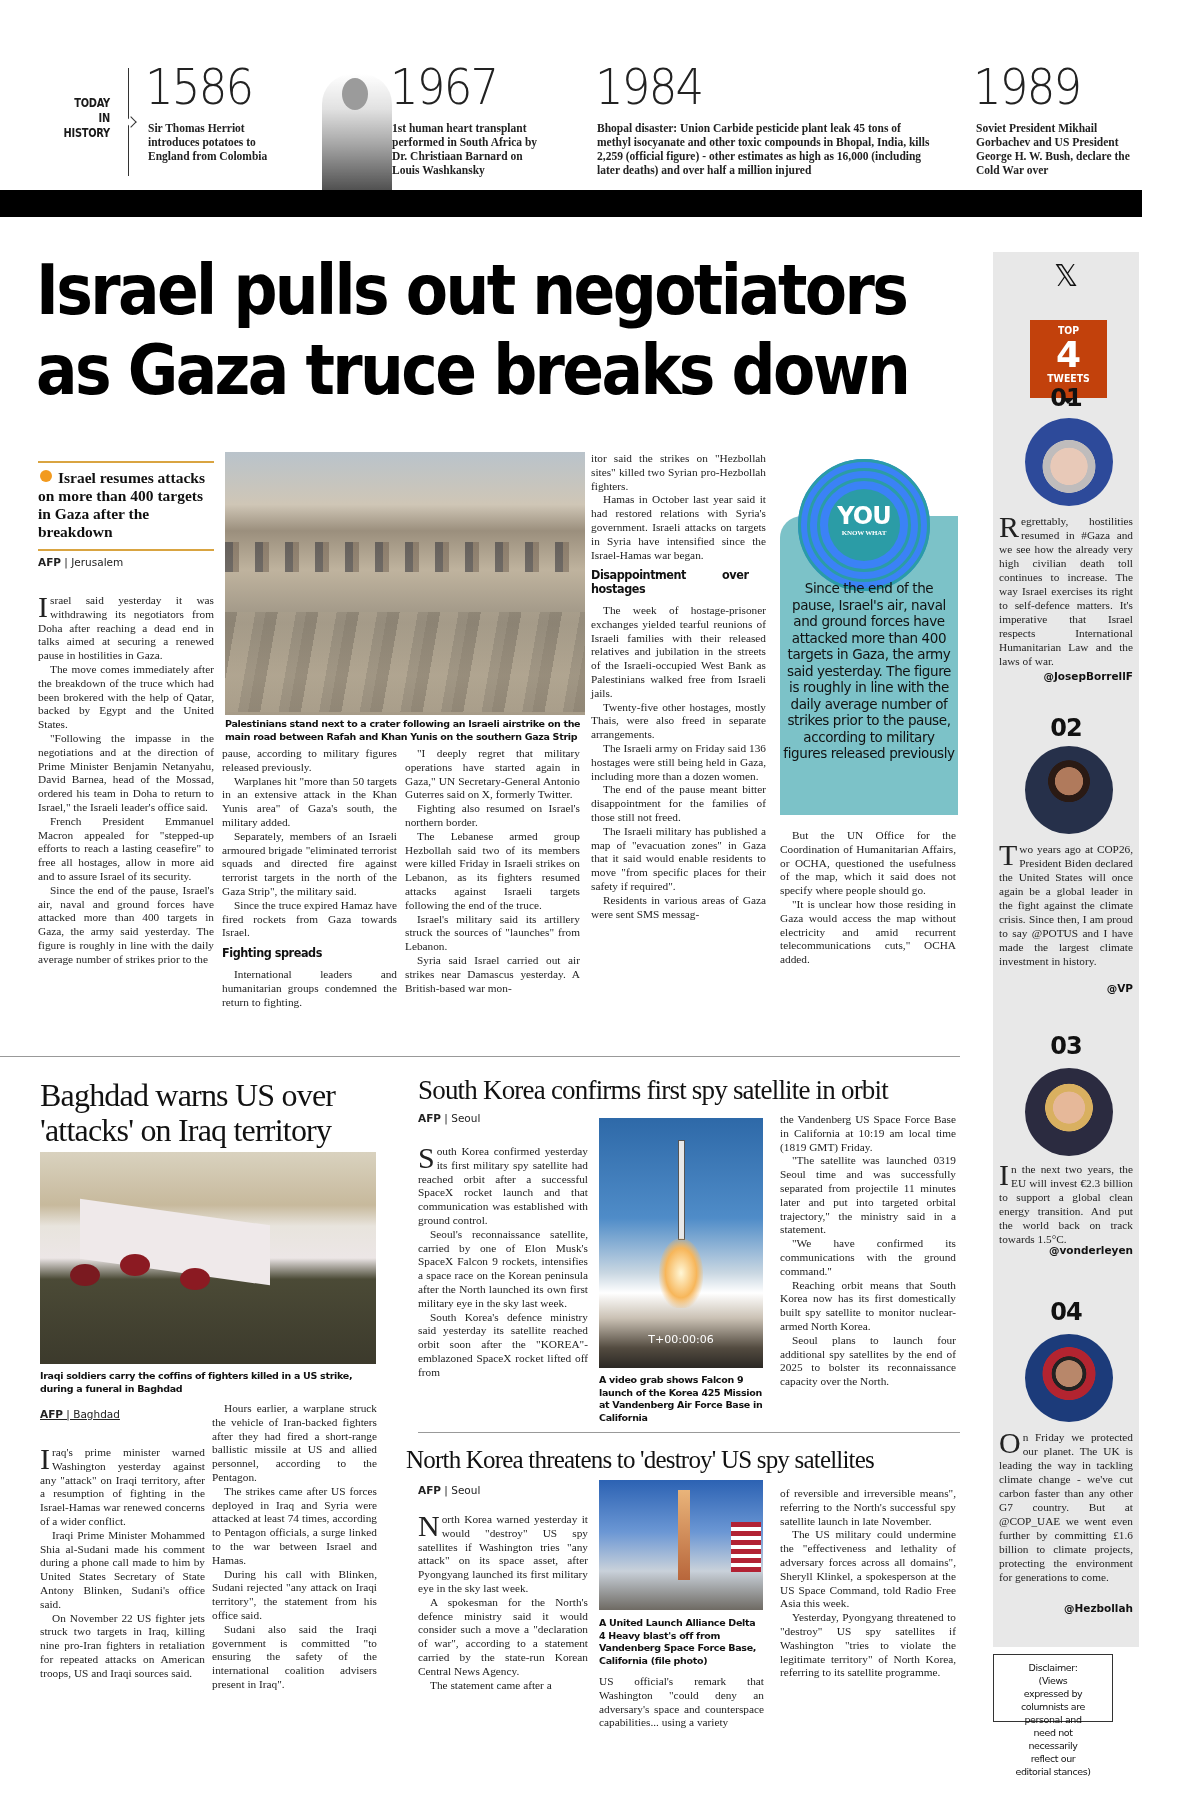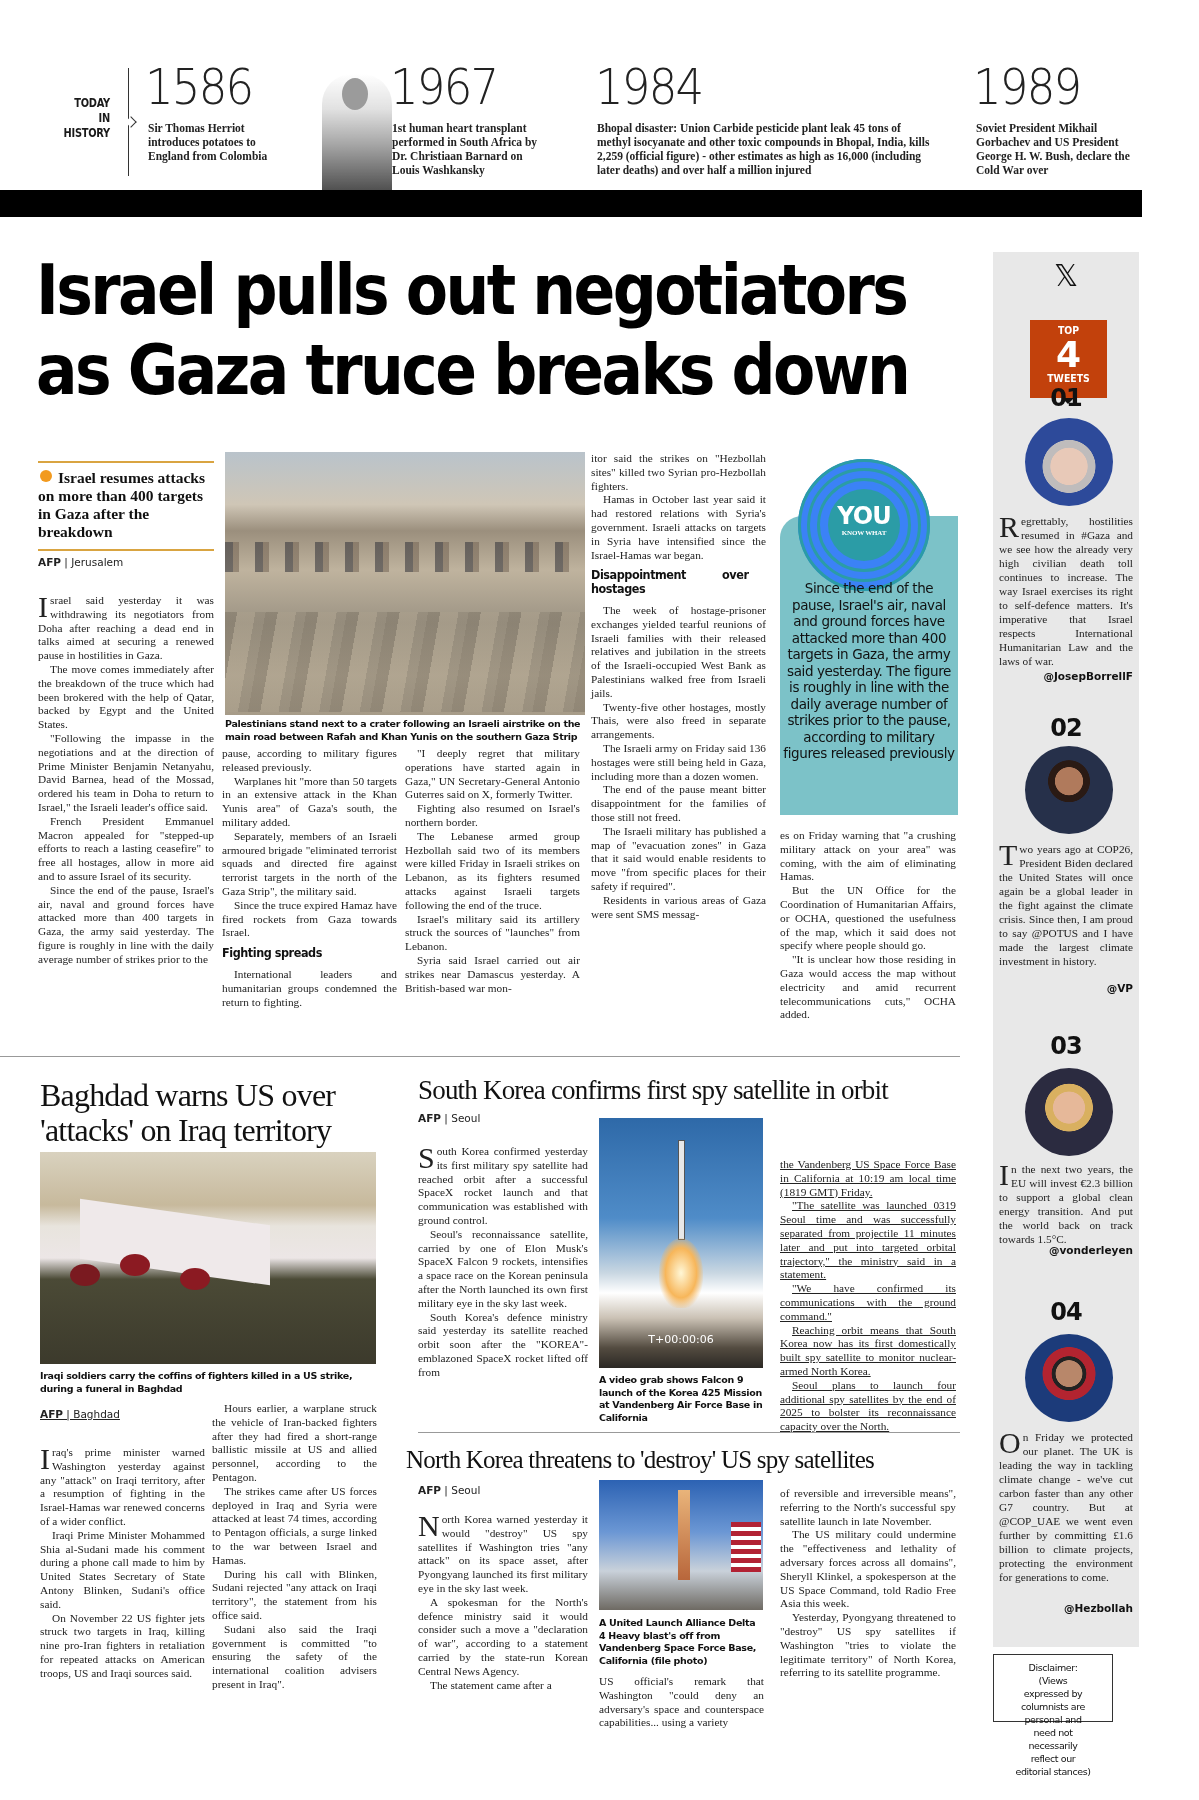--- a/index.html
+++ b/index.html
@@ -158,21 +158,20 @@
   <div class="ring" style="left:9px;top:9px;width:114px;height:114px;"></div>
   <div class="ring" style="left:19px;top:19px;width:94px;height:94px;"></div>
   <div class="ykw-core">
     <div class="ykw-you">YOU</div>
     <div class="ykw-know">KNOW WHAT</div>
   </div>
 </div>
 <div class="abs ykw-text">Since the end of the pause, Israel's air, naval and ground forces have attacked more than 400 targets in Gaza, the army said yesterday. The figure is roughly in line with the daily average number of strikes prior to the pause, according to military figures released previously</div>
 
 <div class="abs col" style="left:780px;top:829px;width:176px;">
-  <p class="first">es on Friday warning that "a crushing military attack on your area" was coming, with the aim of eliminating Hamas.</p>
   <p>But the UN Office for the Coordination of Humanitarian Affairs, or OCHA, questioned the usefulness of the map, which it said does not specify where people should go.</p>
   <p>"It is unclear how those residing in Gaza would access the map without electricity and amid recurrent telecommunications cuts," OCHA added.</p>
 </div>
 
 <div class="abs hr" style="left:0;top:1056px;width:960px;"></div>
 
 <div class="abs serif-head" style="left:40px;top:1078px;width:340px;font-size:32px;line-height:35px;">Baghdad warns US over 'attacks' on Iraq territory</div>
 <div class="abs photo photo-baghdad"></div>
 <div class="abs caption" style="left:40px;top:1370px;width:336px;">Iraqi soldiers carry the coffins of fighters killed in a US strike, during a funeral in Baghdad</div>
 <div class="abs byline" style="left:40px;top:1408px;text-decoration:underline;"><b>AFP</b><span> | Baghdad</span></div>
@@ -193,21 +192,21 @@
 <div class="abs byline" style="left:418px;top:1112px;"><b>AFP</b><span> | Seoul</span></div>
 <div class="abs col" style="left:418px;top:1145px;width:170px;">
   <p class="first dropcap">South Korea confirmed yesterday its first military spy satellite had reached orbit after a successful SpaceX rocket launch and that communication was established with ground control.</p>
   <p>Seoul's reconnaissance satellite, carried by one of Elon Musk's SpaceX Falcon 9 rockets, intensifies a space race on the Korean peninsula after the North launched its own first military eye in the sky last week.</p>
   <p>South Korea's defence ministry said yesterday its satellite reached orbit soon after the "KOREA"-emblazoned SpaceX rocket lifted off from</p>
 </div>
 <div class="abs photo photo-rocket">
   <div class="t-counter">T+00:00:06</div>
 </div>
 <div class="abs caption" style="left:599px;top:1374px;width:170px;">A video grab shows Falcon 9 launch of the Korea 425 Mission at Vandenberg Air Force Base in California</div>
-<div class="abs col" style="left:780px;top:1158px;width:176px;text-decoration:underline;">
+<div class="abs col" style="left:780px;top:1113px;width:176px;">
   <p class="first">the Vandenberg US Space Force Base in California at 10:19 am local time (1819 GMT) Friday.</p>
   <p>"The satellite was launched 0319 Seoul time and was successfully separated from projectile 11 minutes later and put into targeted orbital trajectory," the ministry said in a statement.</p>
   <p>"We have confirmed its communications with the ground command."</p>
   <p>Reaching orbit means that South Korea now has its first domestically built spy satellite to monitor nuclear-armed North Korea.</p>
   <p>Seoul plans to launch four additional spy satellites by the end of 2025 to bolster its reconnaissance capacity over the North.</p>
 </div>
 
 <div class="abs hr" style="left:418px;top:1432px;width:542px;"></div>
 
 <div class="abs serif-head" style="left:406px;top:1445px;width:545px;font-size:25px;line-height:30px;white-space:nowrap;">North Korea threatens to 'destroy' US spy satellites</div>

